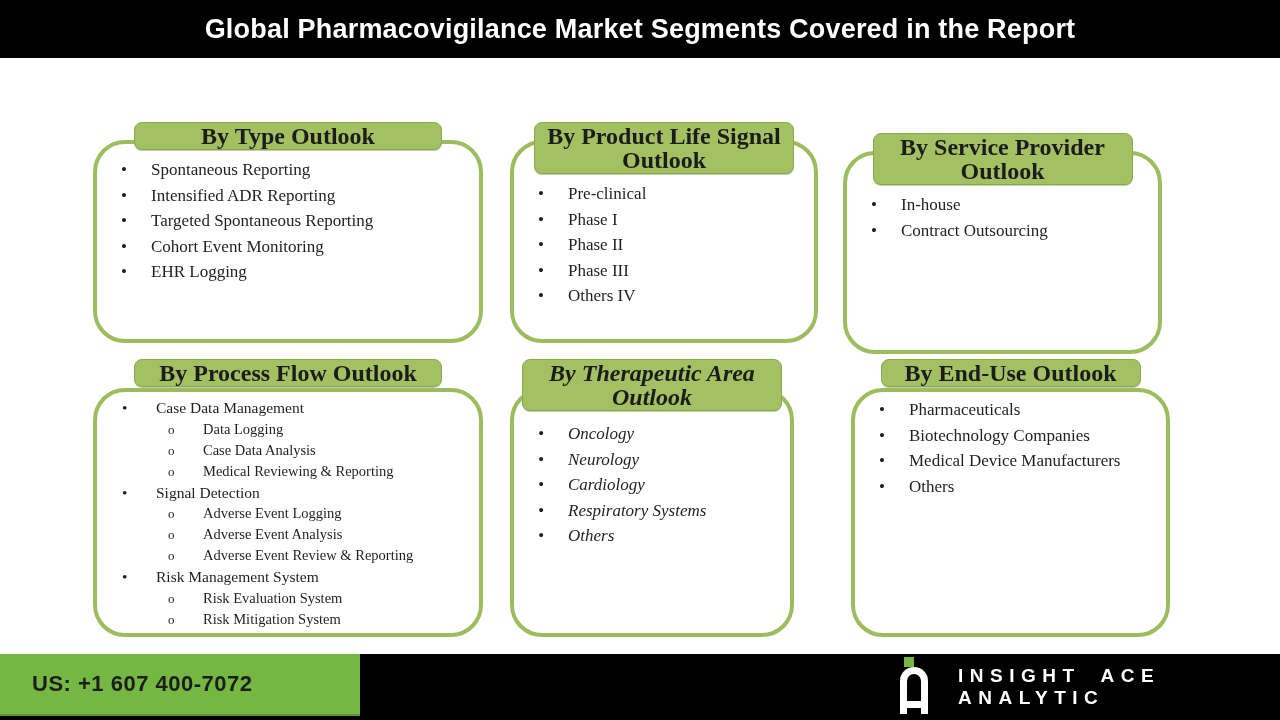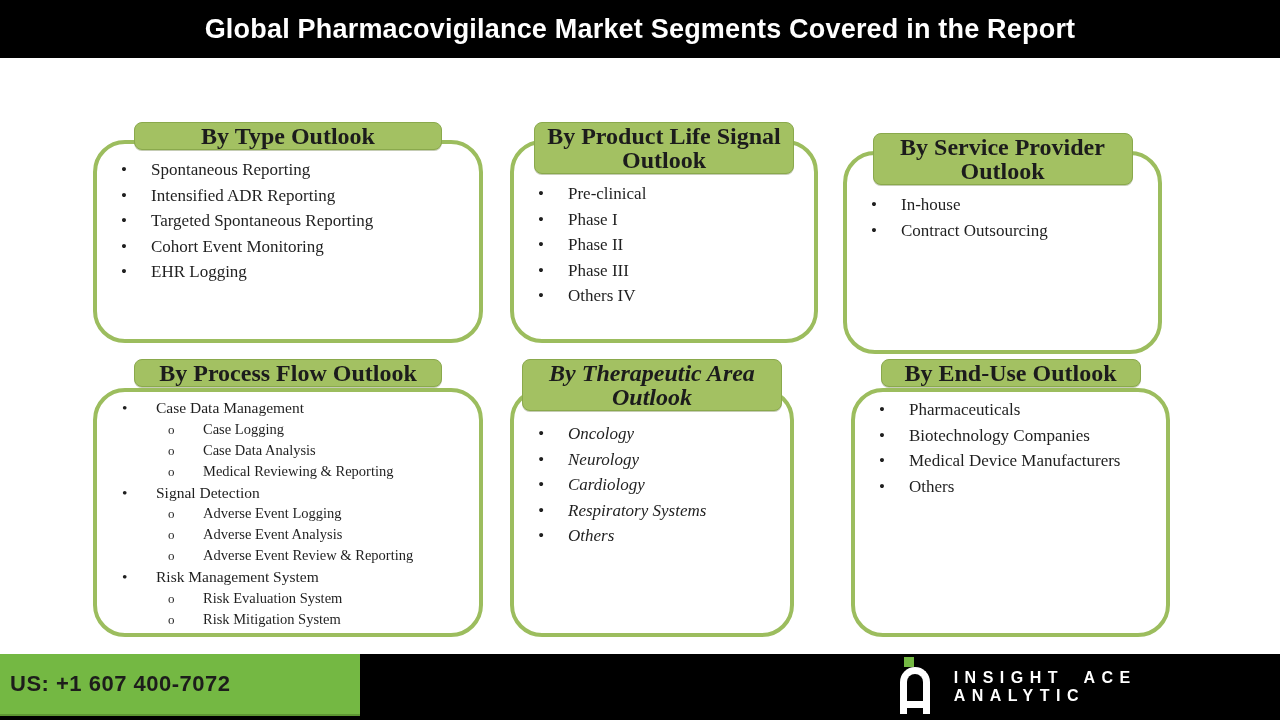--- a/index.html
+++ b/index.html
@@ -78,41 +78,41 @@
   
   .footer {
     position: absolute; left: 0; top: 654px; width: 1280px; height: 66px;
     background: var(--banner-black);
   }
   .phone-block {
     position: absolute; left: 0; top: 0; width: 360px; height: 62px;
     background: var(--bright-green);
     border-bottom: 2px solid #5d9632;
     display: flex; align-items: center;
-    padding-left: 10px;
+    padding-left: 32px;
   }
   .phone-block span {
     font-size: 22px; font-weight: bold; color: var(--text-dark); letter-spacing: 0.5px;
   }
   .brand { position: absolute; left: 900px; top: 0; height: 66px; display: flex; align-items: center; }
   .logo-a {
     position: relative; width: 30px; height: 47px; margin-top: 6px;
     border: 7px solid #ffffff; border-bottom: none;
     border-radius: 15px 15px 0 0;
   }
   .logo-a .bar {
     position: absolute; left: 0; right: 0; bottom: 6px; height: 7px; background: #ffffff;
   }
   .logo-a .dot {
     position: absolute; left: -3px; top: -17px; width: 10px; height: 10px;
     background: var(--bright-green);
   }
   .brand-text {
-    margin-left: 24px;
-    color: #ffffff; font-size: 16px; font-weight: bold;
+    margin-left: 30px;
+    color: #ffffff; font-size: 19px; font-weight: bold;
     letter-spacing: 6.5px; word-spacing: 9px;
   }
 </style>
 </head>
 <body>
 
 <div class="page">
 
   <div class="banner">
     <h1>Global Pharmacovigilance Market Segments Covered in the Report</h1>
@@ -149,21 +149,21 @@
         <li class="item"><span class="b">•</span><span>In-house</span></li>
         <li class="item"><span class="b">•</span><span>Contract Outsourcing</span></li>
       </ul>
   </div>
 
   <div class="card r2 c1 dense" style="left:93px; top:359px; width:390px; height:278px;">
     <div class="box"></div>
     <div class="hdr">By Process Flow Outlook</div>
     <ul>
         <li class="item"><span class="b">•</span><span>Case Data Management</span></li>
-        <li class="sub"><span class="b">o</span><span>Case Logging</span></li>
+        <li class="sub"><span class="b">o</span><span>Data Logging</span></li>
         <li class="sub"><span class="b">o</span><span>Case Data Analysis</span></li>
         <li class="sub"><span class="b">o</span><span>Medical Reviewing &amp; Reporting</span></li>
         <li class="item"><span class="b">•</span><span>Signal Detection</span></li>
         <li class="sub"><span class="b">o</span><span>Adverse Event Logging</span></li>
         <li class="sub"><span class="b">o</span><span>Adverse Event Analysis</span></li>
         <li class="sub"><span class="b">o</span><span>Adverse Event Review &amp; Reporting</span></li>
         <li class="item"><span class="b">•</span><span>Risk Management System</span></li>
         <li class="sub"><span class="b">o</span><span>Risk Evaluation System</span></li>
         <li class="sub"><span class="b">o</span><span>Risk Mitigation System</span></li>
       </ul>

